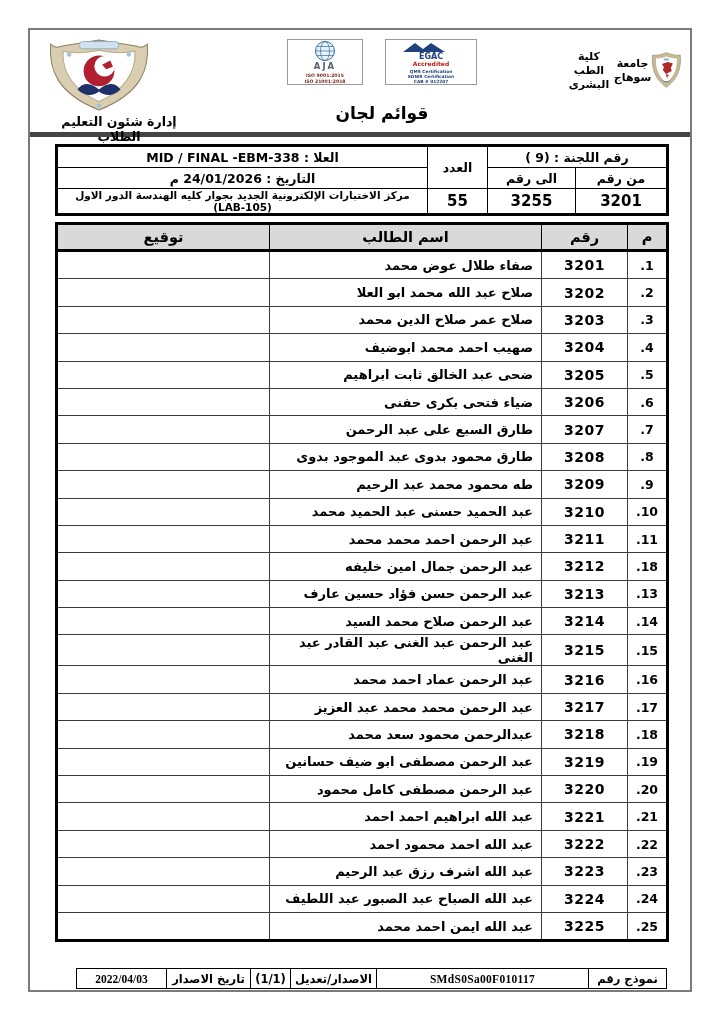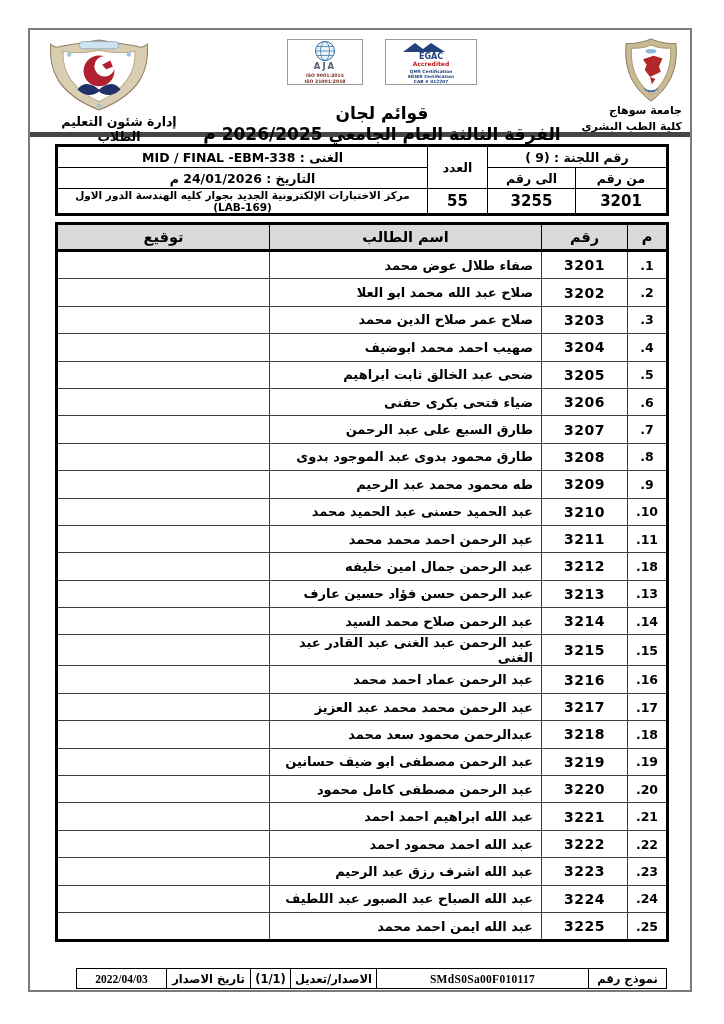--- a/index.html
+++ b/index.html
@@ -5,21 +5,21 @@
   html,body{margin:0;padding:0;background:#ffffff;}
   body{width:724px;height:1024px;position:relative;overflow:hidden;
        font-family:"DejaVu Sans",sans-serif;color:#000;}
   .frame{position:absolute;top:28px;left:28px;width:664px;height:964px;
          border:2px solid #7b7b7b;box-sizing:border-box;background:#fff;}
 
   
   .header{display:flex;direction:rtl;align-items:flex-start;
           padding:8px 8px 0 8px;height:107px;box-sizing:border-box;
           border-bottom:5px solid #454545;}
-  .uni-block{width:118px;display:flex;flex-direction:column;align-items:flex-start;}
+  .uni-block{width:118px;display:flex;flex-direction:row;align-items:center;}
   .uni-caption{font-size:11px;font-weight:bold;text-align:center;line-height:1.3;margin-top:2px;}
   .center-block{flex:1;text-align:center;}
   .badges{display:flex;justify-content:center;gap:22px;margin-top:1px;}
   .badge{background:#fff;}
   .doc-title{font-size:17px;font-weight:bold;margin-top:19px;line-height:1.15;}
   .doc-subtitle{font-size:17px;font-weight:bold;line-height:1.2;}
   .admin-block{width:162px;display:flex;flex-direction:column;align-items:flex-end;}
   .admin-caption{font-size:12.5px;font-weight:bold;text-align:center;margin-top:2px;}
 
   
@@ -89,21 +89,20 @@
           <ellipse cx="38" cy="12" rx="4.5" ry="9.5" fill="none" stroke="#2e6da4" stroke-width="0.7"></ellipse>
           <line x1="28.5" y1="12" x2="47.5" y2="12" stroke="#2e6da4" stroke-width="0.7"></line>
           <line x1="30" y1="7.5" x2="46" y2="7.5" stroke="#2e6da4" stroke-width="0.7"></line>
           <line x1="30" y1="16.5" x2="46" y2="16.5" stroke="#2e6da4" stroke-width="0.7"></line>
           <text x="38" y="30" text-anchor="middle" font-size="8.5" font-weight="bold" fill="#55616e" letter-spacing="2">AJA</text>
           <text x="38" y="38" text-anchor="middle" font-size="4.6" font-weight="bold" fill="#7a2a1e">ISO 9001:2015</text>
           <text x="38" y="43.5" text-anchor="middle" font-size="4.6" font-weight="bold" fill="#7a2a1e">ISO 21001:2018</text>
         </svg>
       </div>
       <div class="doc-title">قوائم لجان</div>
-      <div class="doc-subtitle">الفرقة الثالثة العام الجامعي 2026/2025 م</div>
     </div>
 
     <div class="admin-block">
       <svg width="122" height="74" viewBox="0 0 118 72">
         <path d="M59 2 L96 8 C100 10 104 8 106 6 C108 30 100 54 59 70 C18 54 10 30 12 6 C14 8 18 10 22 8 Z" fill="#d9cdb2" stroke="#8f7f5f" stroke-width="1"></path>
         <rect x="40" y="3.5" width="38" height="7" rx="3" fill="#cfe2f0" stroke="#7aa0b8" stroke-width="0.7"></rect>
         <path d="M59 12 C78 16 88 14 94 13 C95 30 88 48 59 62 C30 48 23 30 24 13 C30 14 40 16 59 12 Z" fill="#ffffff" stroke="#b8a980" stroke-width="1"></path>
         <circle cx="30" cy="16" r="2.2" fill="#9fc4de"></circle>
         <circle cx="88" cy="16" r="2.2" fill="#9fc4de"></circle>
         <circle cx="59" cy="66" r="2.2" fill="#9fc4de"></circle>
@@ -124,37 +123,37 @@
         <col>
       </colgroup>
     <tbody>
         <tr class="r1">
       <td colspan="2" class="lbl">
         <span>رقم اللجنة :</span>
         <span class="ltr">( 9)</span>
       </td>
       <td rowspan="2" class="lbl">العدد</td>
       <td class="info-course">
-        <span>الغنى :</span>
+        <span>العلا :</span>
         <span class="ltr">MID / FINAL -EBM-338</span>
       </td>
     </tr>
     <tr class="r2">
       <td class="lbl">من رقم</td>
       <td class="lbl">الى رقم</td>
       <td class="lbl">
         <span>التاريخ :</span>
         <span>24/01/2026 م</span>
       </td>
     </tr>
     <tr class="r3">
       <td class="info-num">3201</td>
       <td class="info-num">3255</td>
       <td class="info-num">55</td>
-      <td class="info-loc">مركز الاختبارات الإلكترونية الجديد بجوار كليه الهندسة الدور الاول (LAB-169)</td>
+      <td class="info-loc">مركز الاختبارات الإلكترونية الجديد بجوار كليه الهندسة الدور الاول (LAB-105)</td>
     </tr>
   </tbody>
     </table>
 
   <table class="main-table">
     <colgroup>
         <col style="width:40px">
         <col style="width:86px">
         <col style="width:272px">
         <col>

